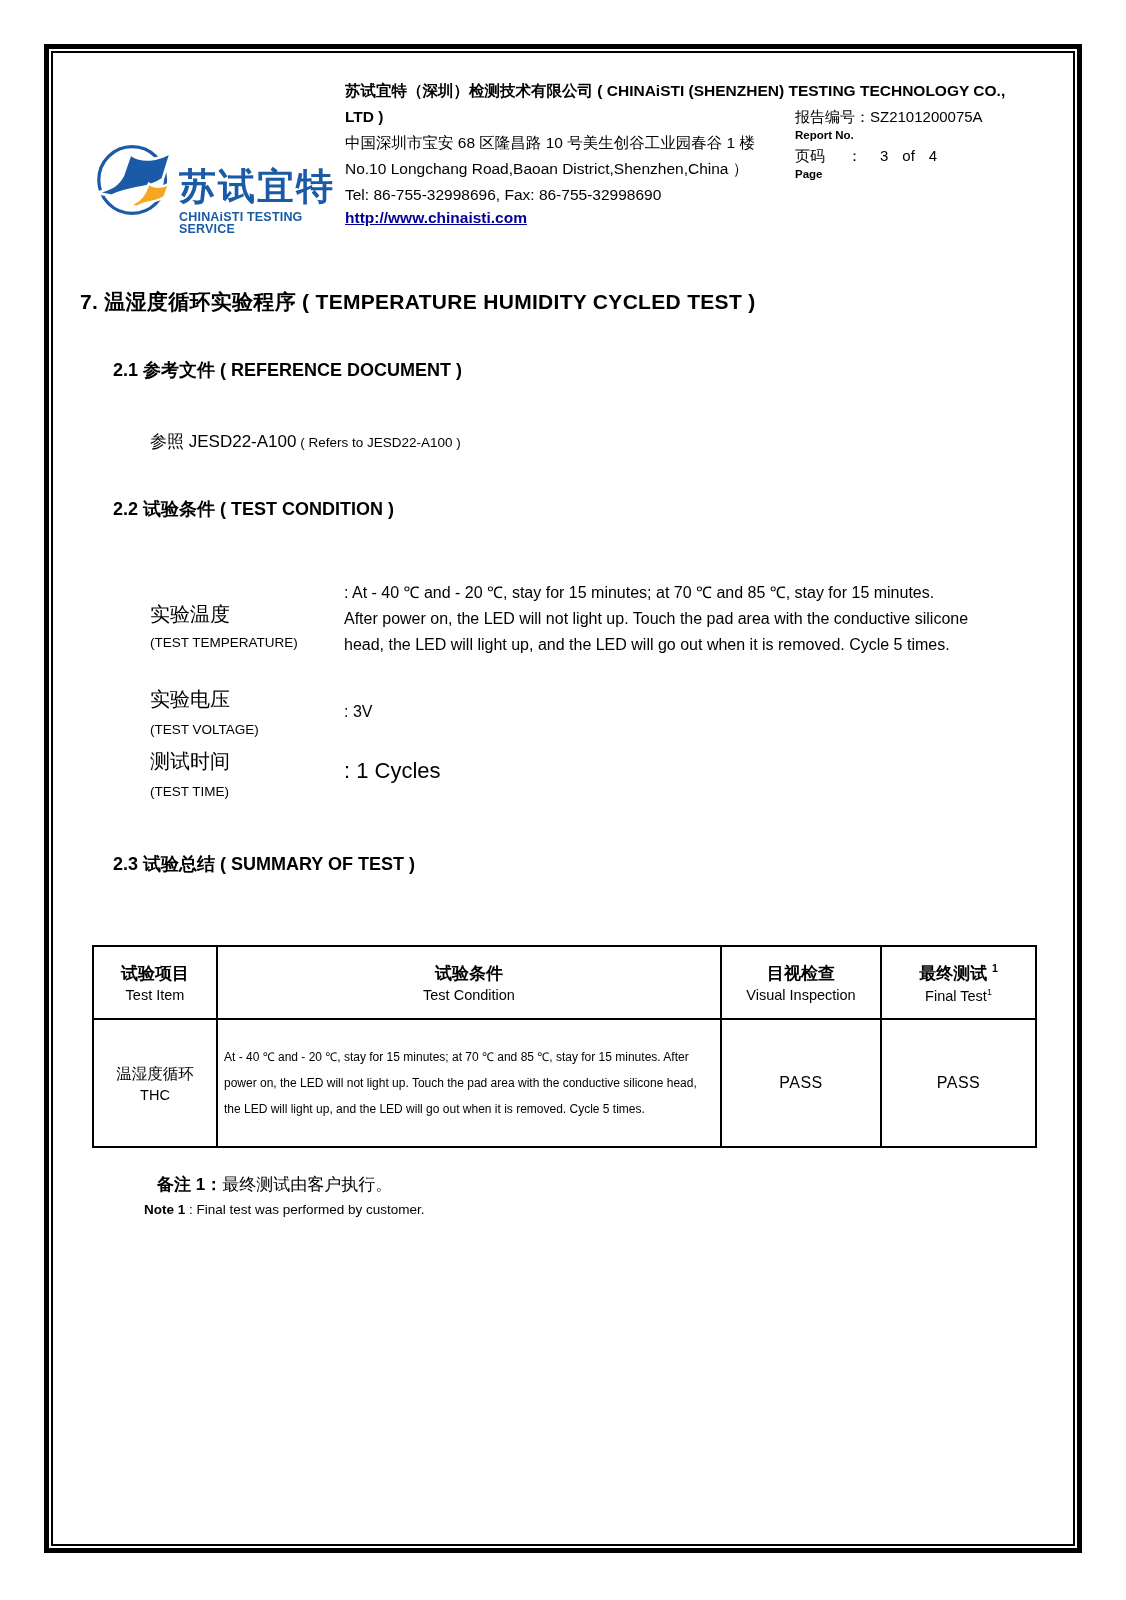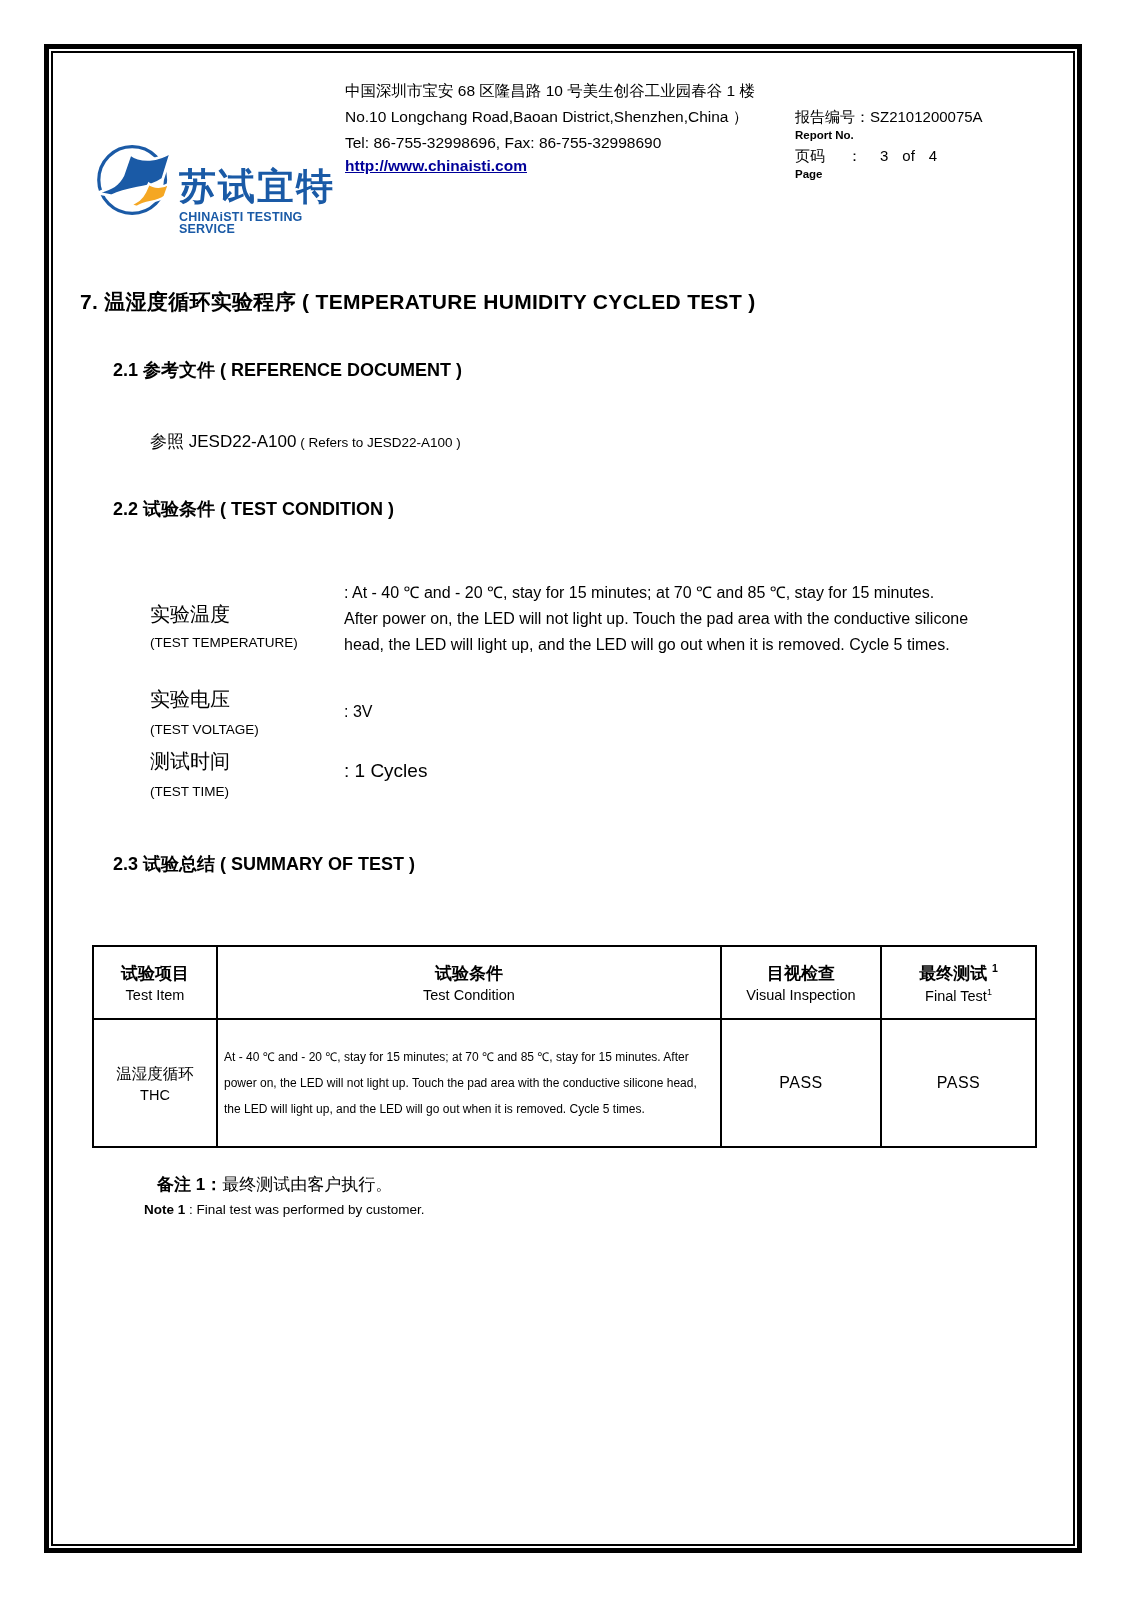--- a/index.html
+++ b/index.html
@@ -93,20 +93,21 @@
       <path d="M2 55 C16 50 24 48 30 36 L38 13 C50 22 68 20 82 11 L73 40 C58 51 40 48 18 58 Z" fill="#1a5aa6" stroke="#ffffff" stroke-width="3"></path>
       <path d="M38 68 C46 64 50 62 54 54 L58 45 C64 50 73 49 80 45 L75 59 C67 66 55 63 45 70 Z" fill="#f5a723" stroke="#ffffff" stroke-width="2.5"></path>
     </svg>
     <div class="logo-text">
       <span class="logo-zh">苏试宜特</span>
       <span class="logo-en">CHINAiSTI TESTING SERVICE</span>
     </div>
   </div>
 
   <div class="abs header-text">
+    <div class="header-company">苏试宜特（深圳）检测技术有限公司 ( CHINAiSTI (SHENZHEN) TESTING TECHNOLOGY CO., LTD )</div>
     <div class="header-line">中国深圳市宝安 68 区隆昌路 10 号美生创谷工业园春谷 1 楼</div>
     <div class="header-line">No.10 Longchang Road,Baoan District,Shenzhen,China ）</div>
     <div class="header-line tel-line">Tel: 86-755-32998696, Fax: 86-755-32998690</div>
     <a class="site-link" href="#">http://www.chinaisti.com</a>
   </div>
 
   <div class="abs report-block">
     <div class="rb-line1">
       <span>报告编号：</span><span>SZ2101200075A</span>
     </div>
@@ -129,21 +130,21 @@
   <div class="abs cond-label-zh" style="left:150px; top:601px;">实验温度</div>
   <div class="abs cond-label-en" style="left:150px; top:635px;">(TEST TEMPERATURE)</div>
   <div class="abs cond-value" style="left:344px; top:580px; width:625px;">: At - 40 ℃ and - 20 ℃, stay for 15 minutes; at 70 ℃ and 85 ℃, stay for 15 minutes. After power on, the LED will not light up. Touch the pad area with the conductive silicone head, the LED will light up, and the LED will go out when it is removed. Cycle 5 times.</div>
 
   <div class="abs cond-label-zh" style="left:150px; top:686px;">实验电压</div>
   <div class="abs cond-label-en" style="left:150px; top:722px;">(TEST VOLTAGE)</div>
   <div class="abs cond-value" style="left:344px; top:699px;">: 3V</div>
 
   <div class="abs cond-label-zh" style="left:150px; top:748px;">测试时间</div>
   <div class="abs cond-label-en" style="left:150px; top:784px;">(TEST TIME)</div>
-  <div class="abs cond-value" style="left:344px; top:758px; font-size:19px;">: 1 Cycles</div>
+  <div class="abs cond-value" style="left:344px; top:758px; font-size:22px;">: 1 Cycles</div>
 
   <div class="abs sub-title s23">2.3 试验总结 ( SUMMARY OF TEST )</div>
 
   <div class="abs sum-table-wrap">
     <table class="sum">
       <tbody>
           <tr>
         <td class="th-cell col1">
           <span class="th-zh">试验项目</span>
           <span class="th-en">Test Item</span>

